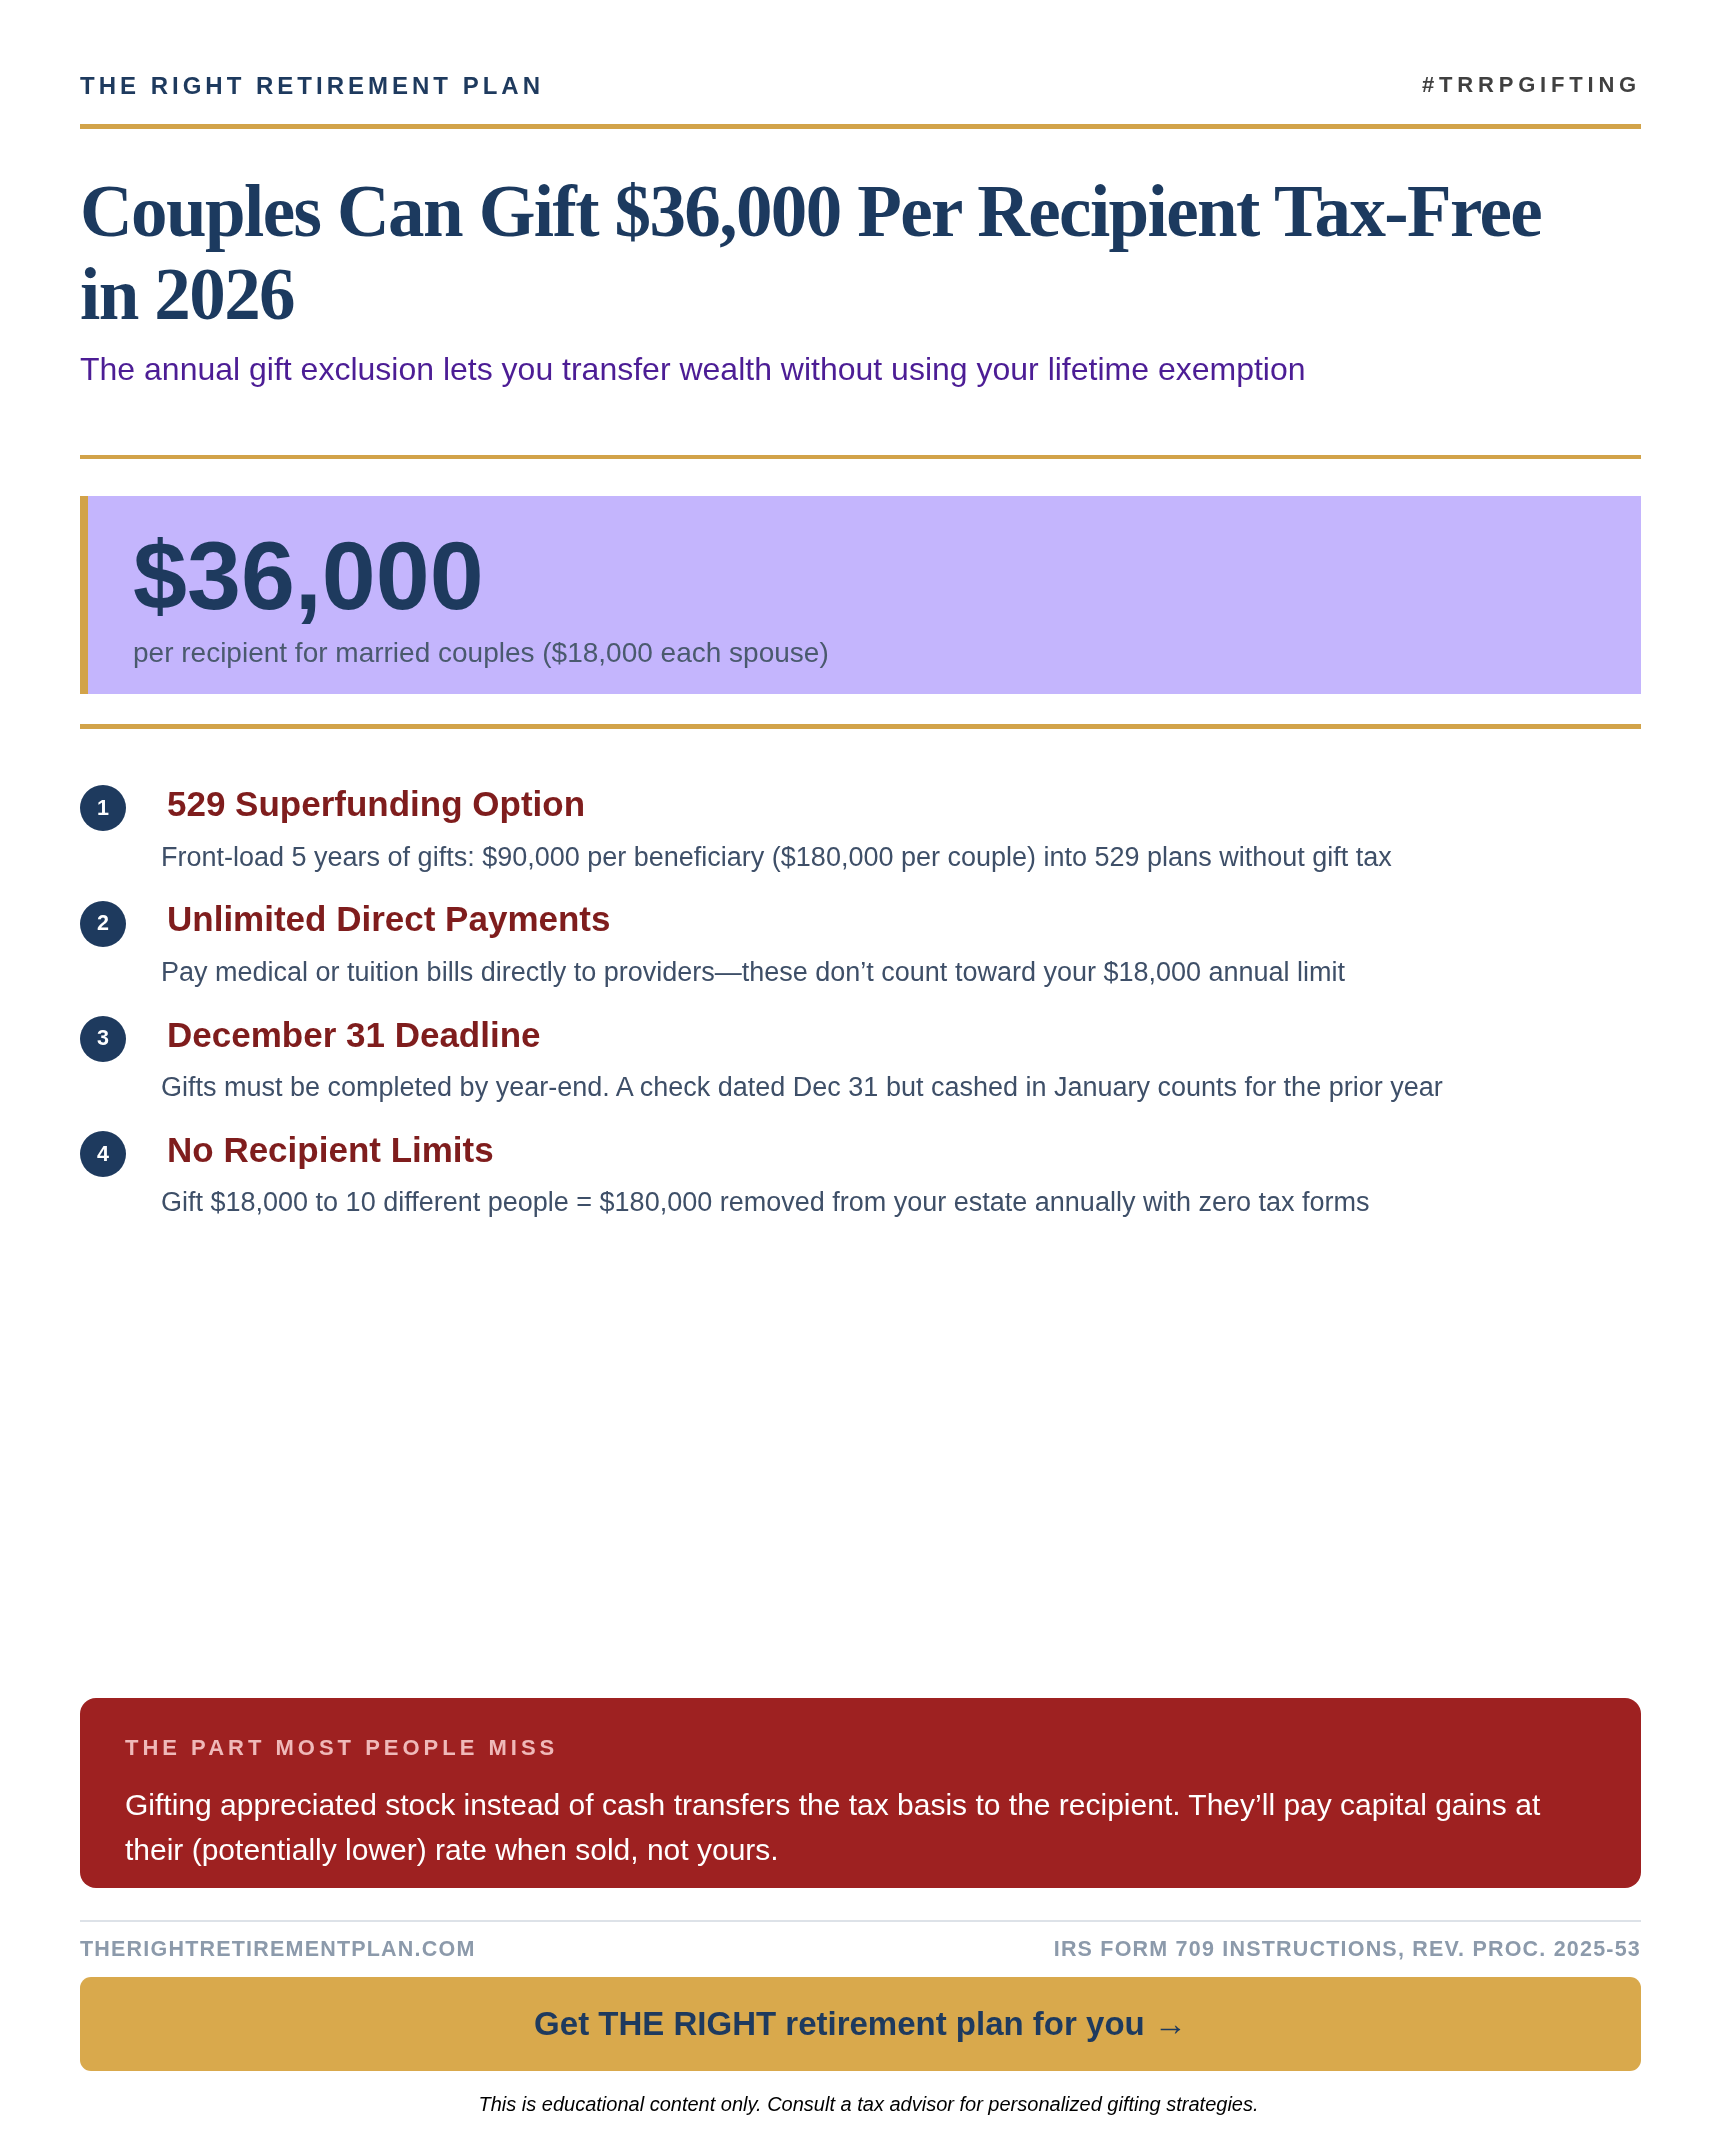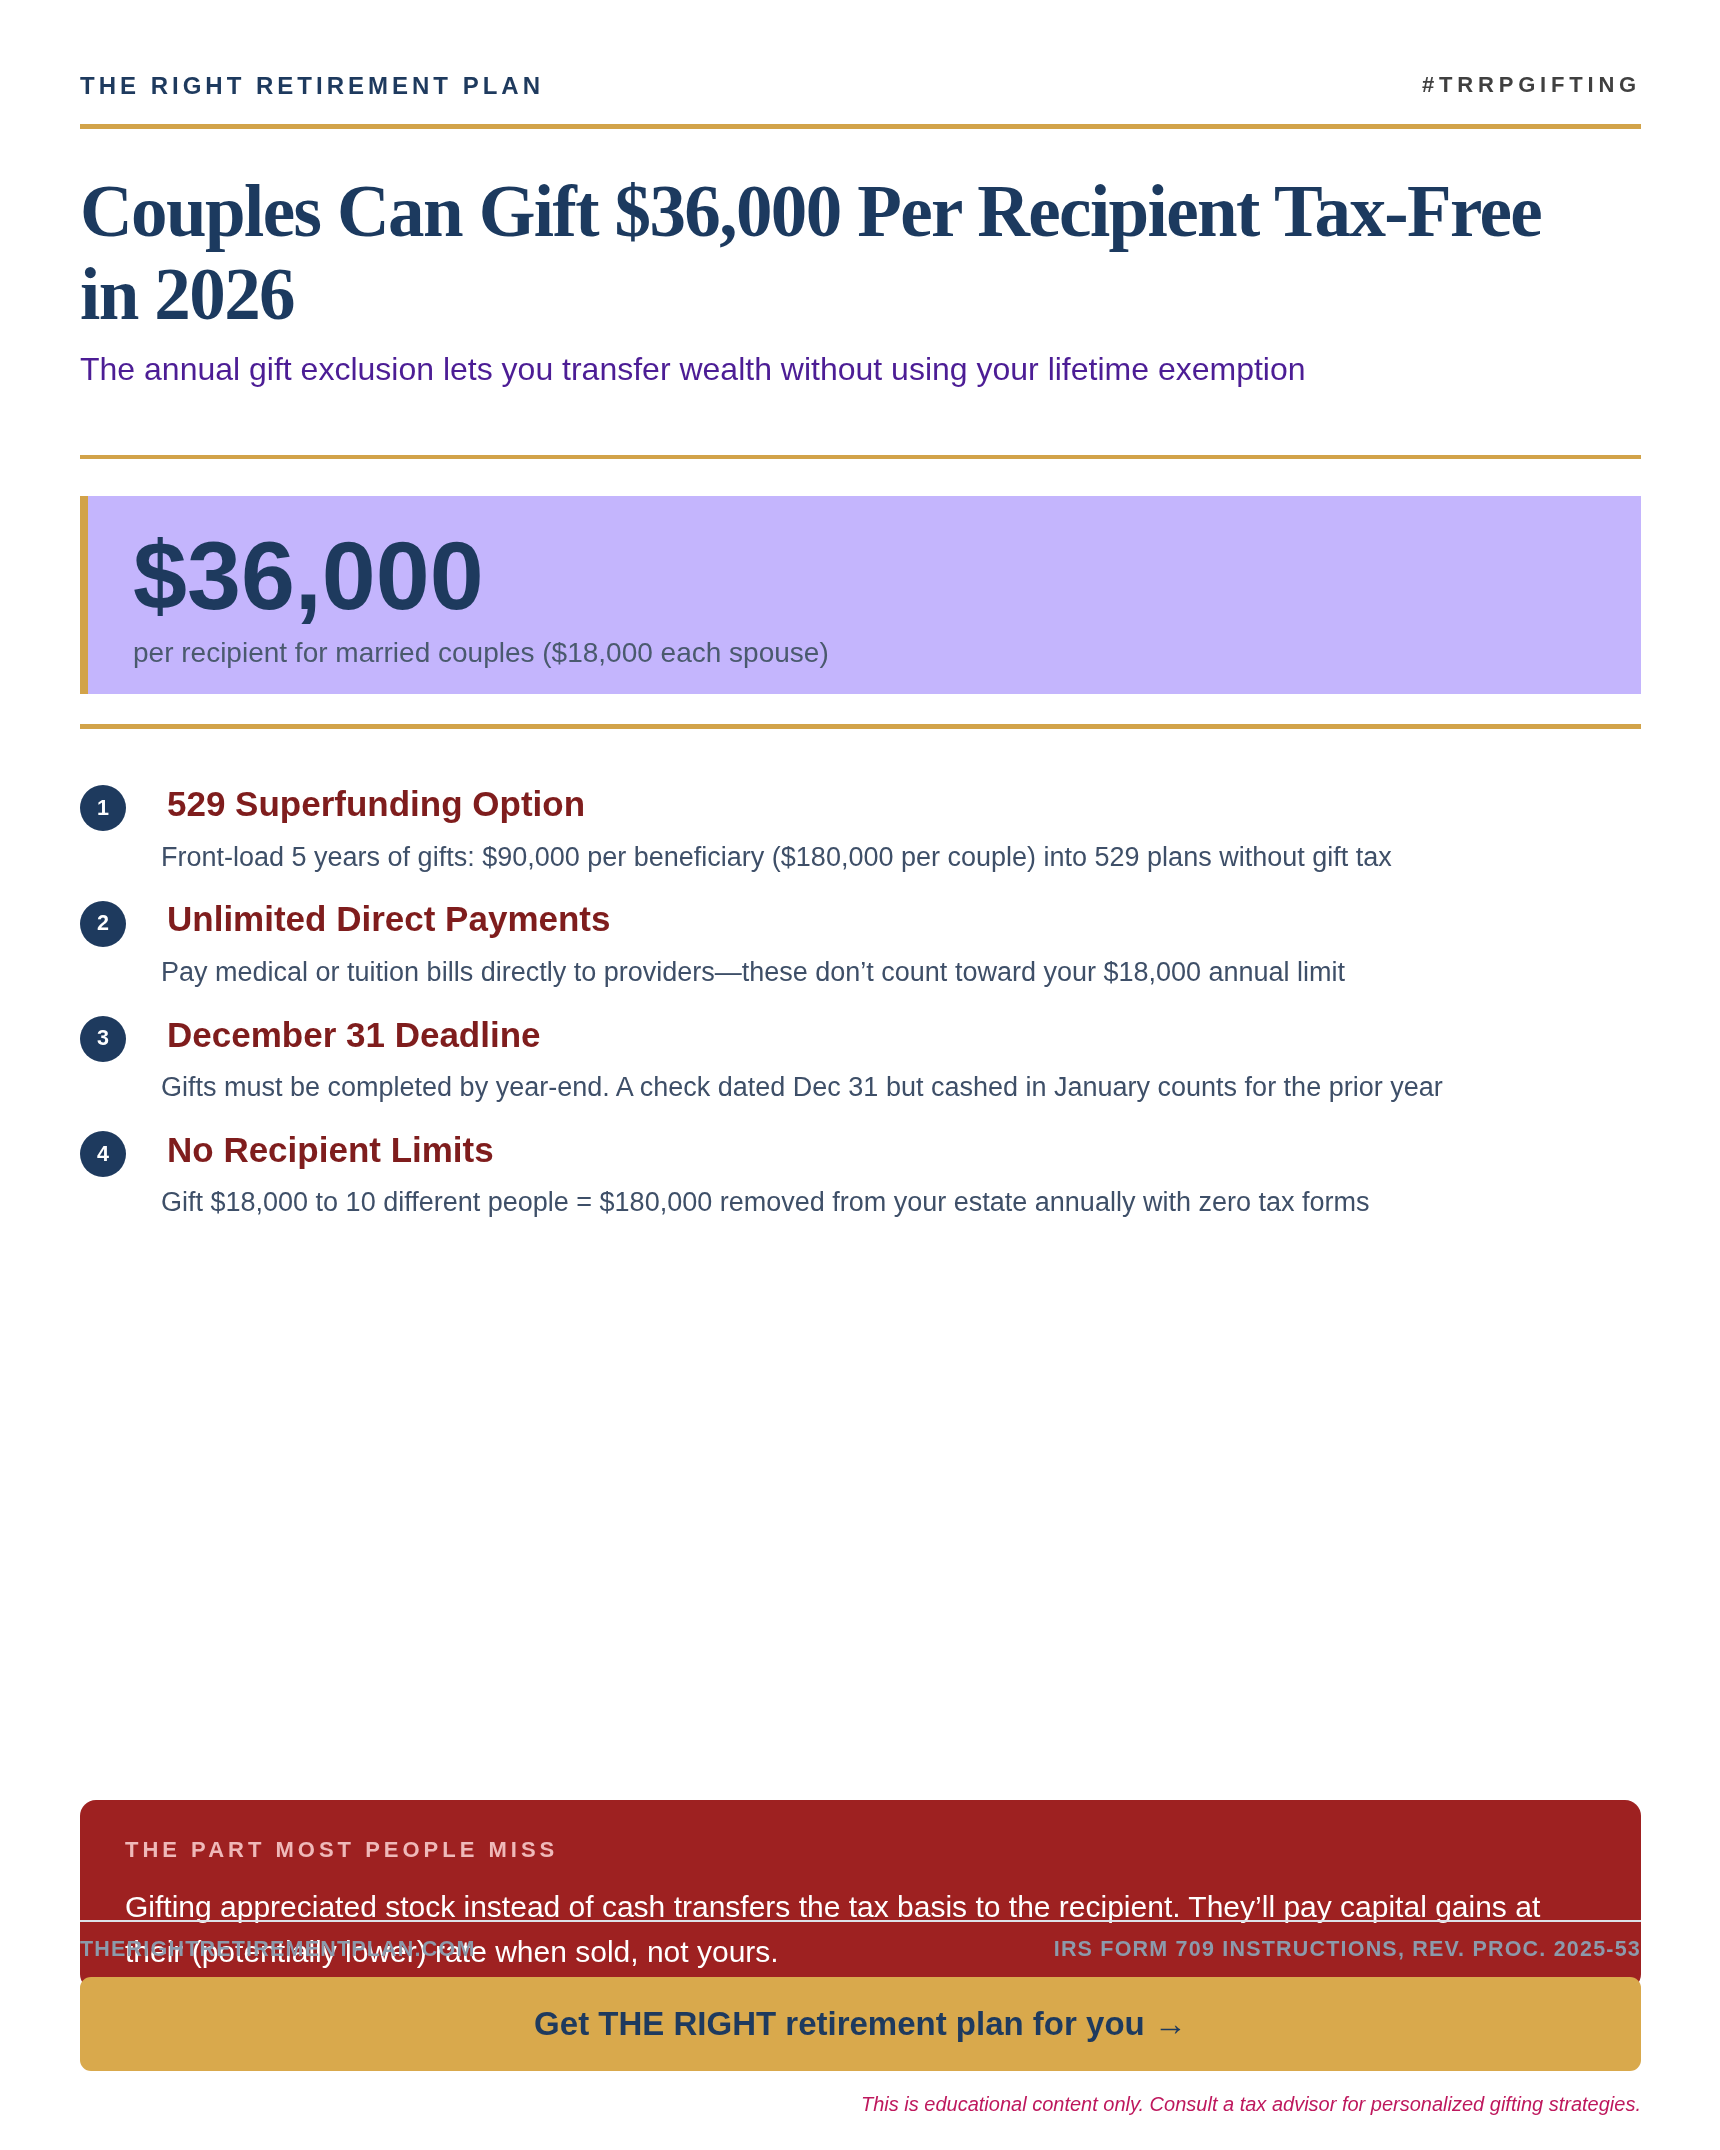--- a/index.html
+++ b/index.html
@@ -87,21 +87,21 @@
   }
   .item-body {
     margin-top:12.7px;
     font-size:27px; color:#3E4F68;
     line-height:1.4;
   }
 
   
   .callout {
     position:absolute;
-    left:80px; right:80px; top:1800px;
+    left:80px; right:80px; top:1698px;
     height:190px;
     background:#9E2121;
     border-radius:16px;
     padding:37px 45px;
   }
   .callout-label {
     font-size:22px; font-weight:700; letter-spacing:4px;
     color:#EFB9B9;
   }
   .callout-body {
@@ -136,23 +136,23 @@
     cursor:pointer;
     font-family:"Liberation Sans","DejaVu Sans",sans-serif;
   }
   .cta-text {
     font-size:33px; font-weight:700; color:#1E3A5E;
   }
   .cta-underline { text-underline-offset:6.4px; text-decoration-thickness:3.2px;margin-top:24px; }
 
   .disclaimer {
     position:absolute; left:96px; right:80px; top:2093px;
-    text-align:right;
+    text-align:center;
     font-size:20px; font-style:italic;
-    color:#be185d;
+    color:#000000;
   }
 </style>
 </head>
 <body>
 
 <div class="page">
   <div class="content">
 
     <div class="header-row">
       <div class="brand">THE RIGHT RETIREMENT PLAN</div>

